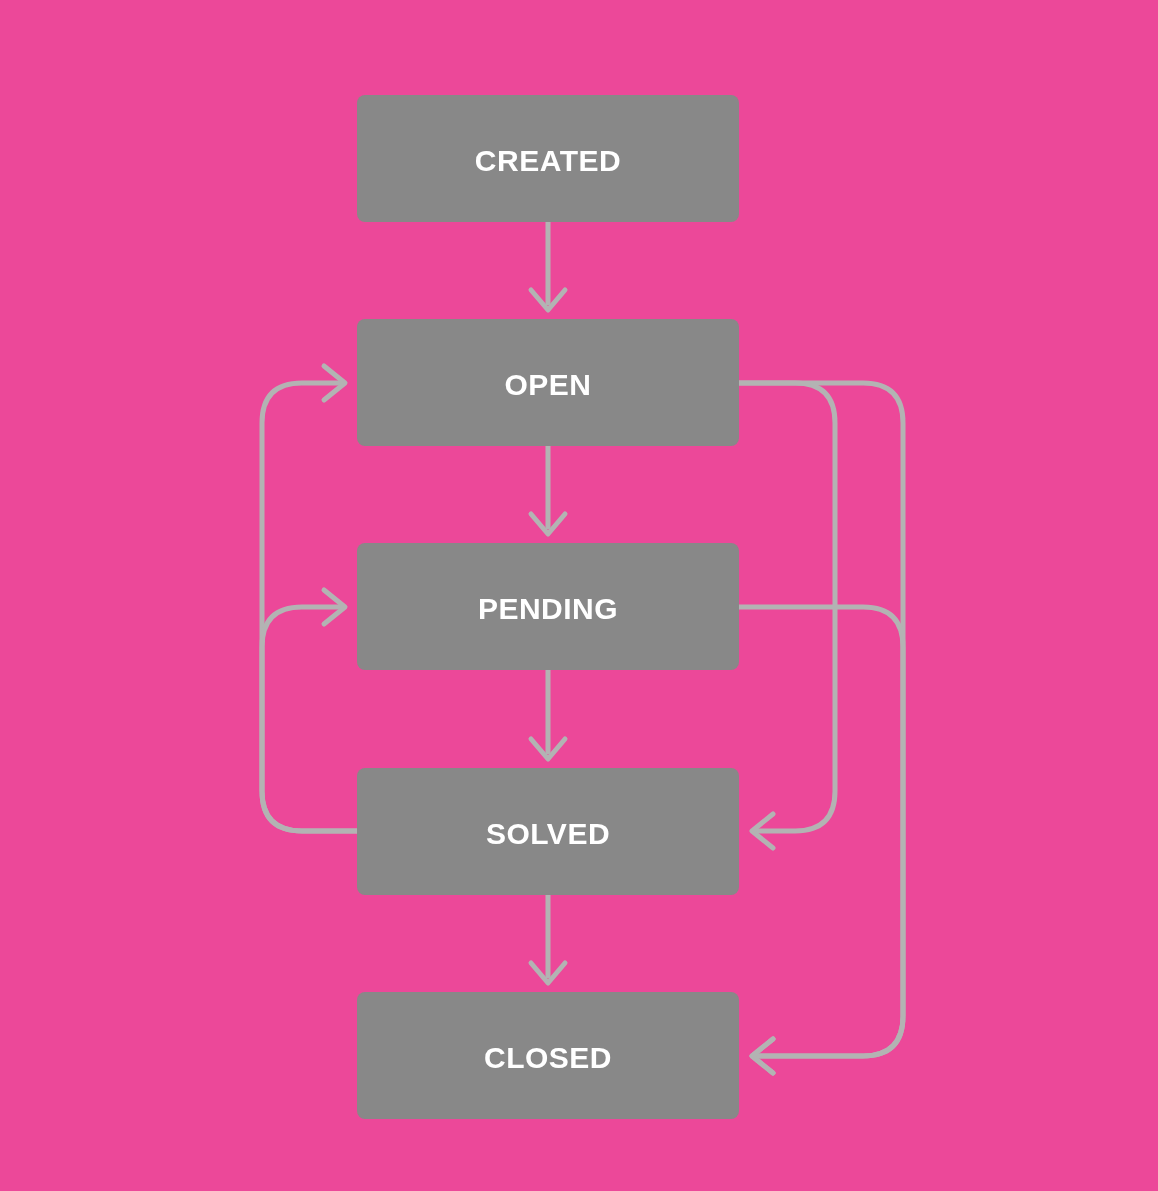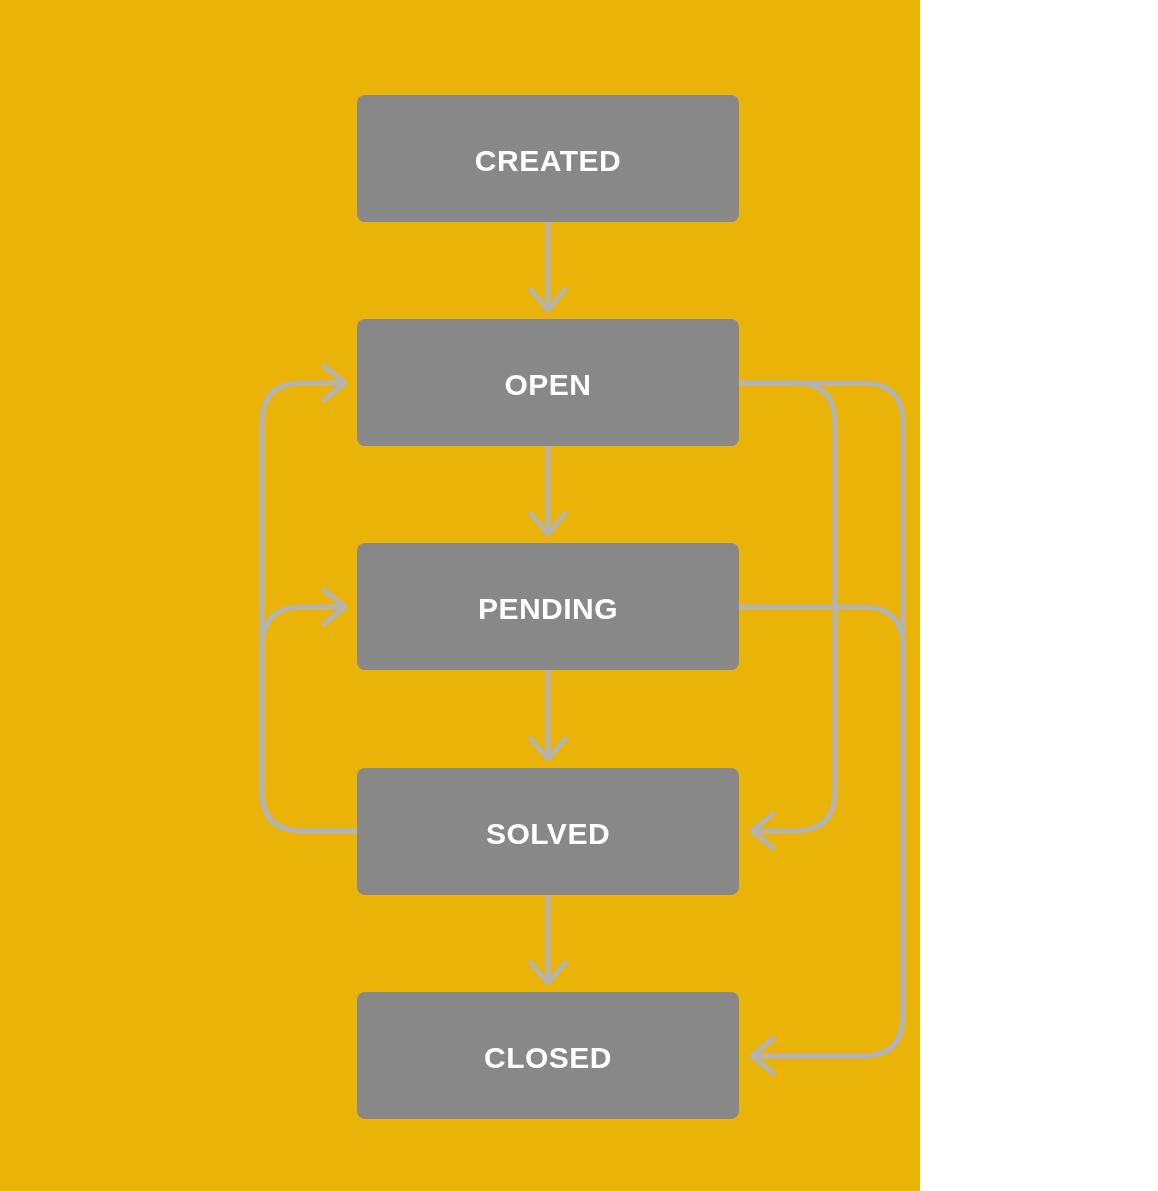--- a/index.html
+++ b/index.html
@@ -5,23 +5,23 @@
   html, body {
     margin: 0;
     padding: 0;
     background: #ffffff;
   }
   body {
     font-family: "Liberation Sans", sans-serif;
   }
   #diagram-root {
     position: relative;
-    width: 920px;
+    width: 1158px;
     height: 1191px;
-    background: #eab308;
+    background: #ec4899;
     overflow: hidden;
   }
   #diagram-svg {
     position: absolute;
     top: 0;
     left: 0;
     width: 1158px;
     height: 1191px;
     display: block;
   }

